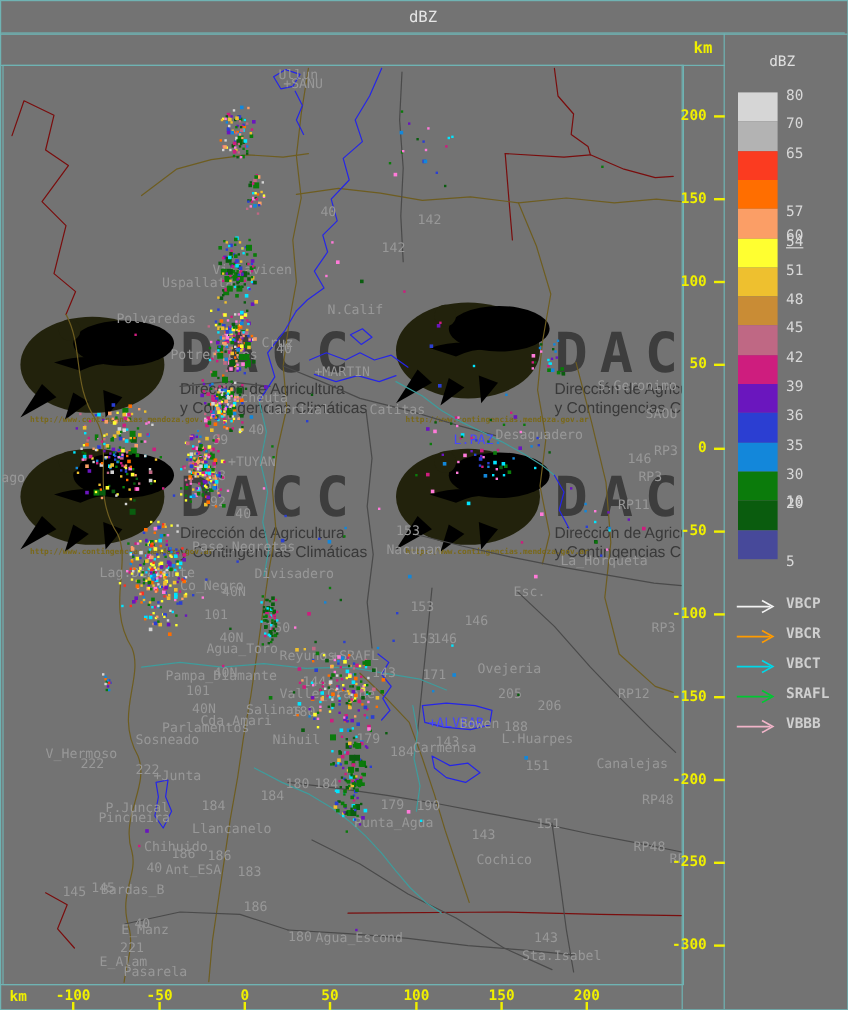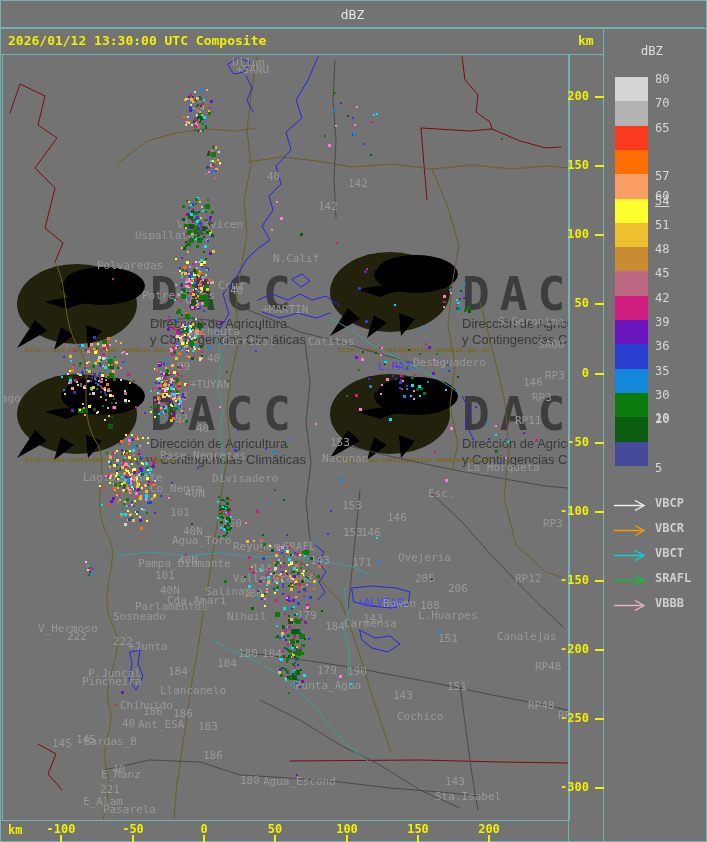--- a/index.html
+++ b/index.html
@@ -33,21 +33,20 @@
   <div id="titlebar">
     <span>dBZ</span>
   </div>
 
   <div class="tealline" style="left:0;top:28px;width:707px;height:1px;"></div>
   <div class="tealline" style="left:0;top:54px;width:604px;height:1px;"></div>
   <div class="tealline" style="left:603px;top:28px;width:1px;height:813px;"></div>
   <div class="tealline" style="left:568px;top:54px;width:1px;height:787px;"></div>
   <div class="tealline" style="left:0;top:820px;width:569px;height:1px;"></div>
 
-  <div id="stamp">2026/01/12 13:30:00 UTC Composite</div>
   <div id="km-top">km</div>
   <div id="km-bottom">km</div>
   <div id="mapborder"></div>
 
   <svg id="mapsvg" width="566" height="765" viewBox="2 54 566 765">
     <defs>
       <symbol id="eagle" overflow="visible">
         <ellipse cx="62" cy="42" rx="60" ry="40" fill="#22220c"></ellipse>
         <ellipse cx="88" cy="24" rx="42" ry="19" fill="#000"></ellipse>
         <circle cx="43" cy="13" r="9" fill="#22220c"></circle>

